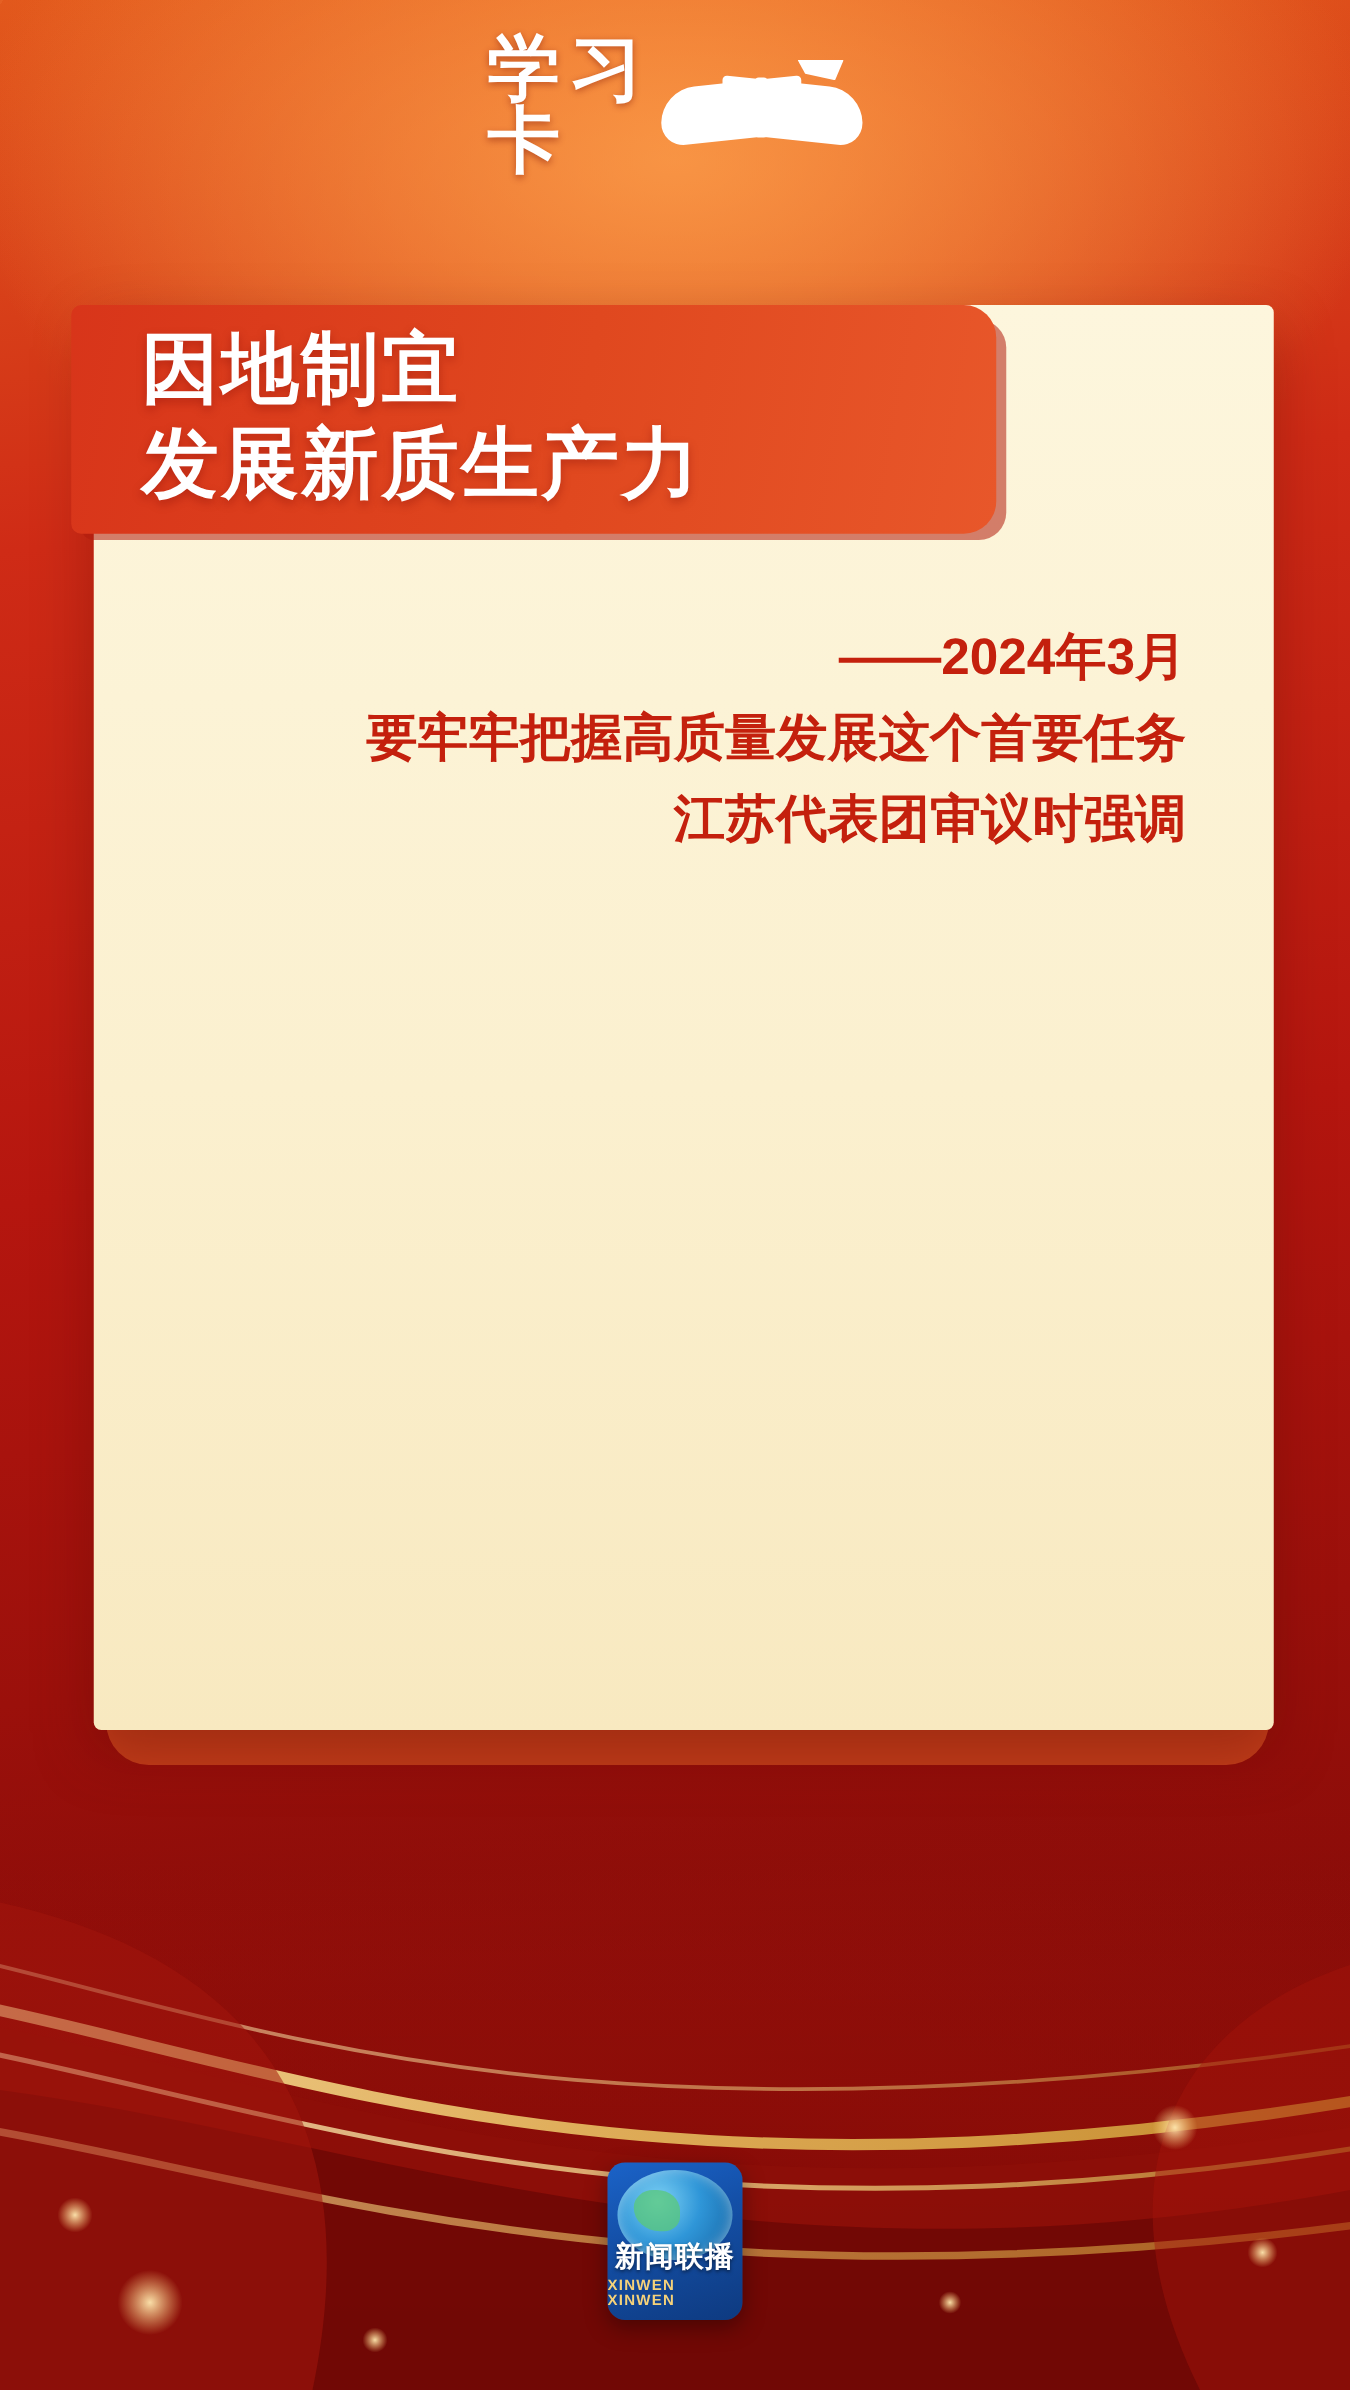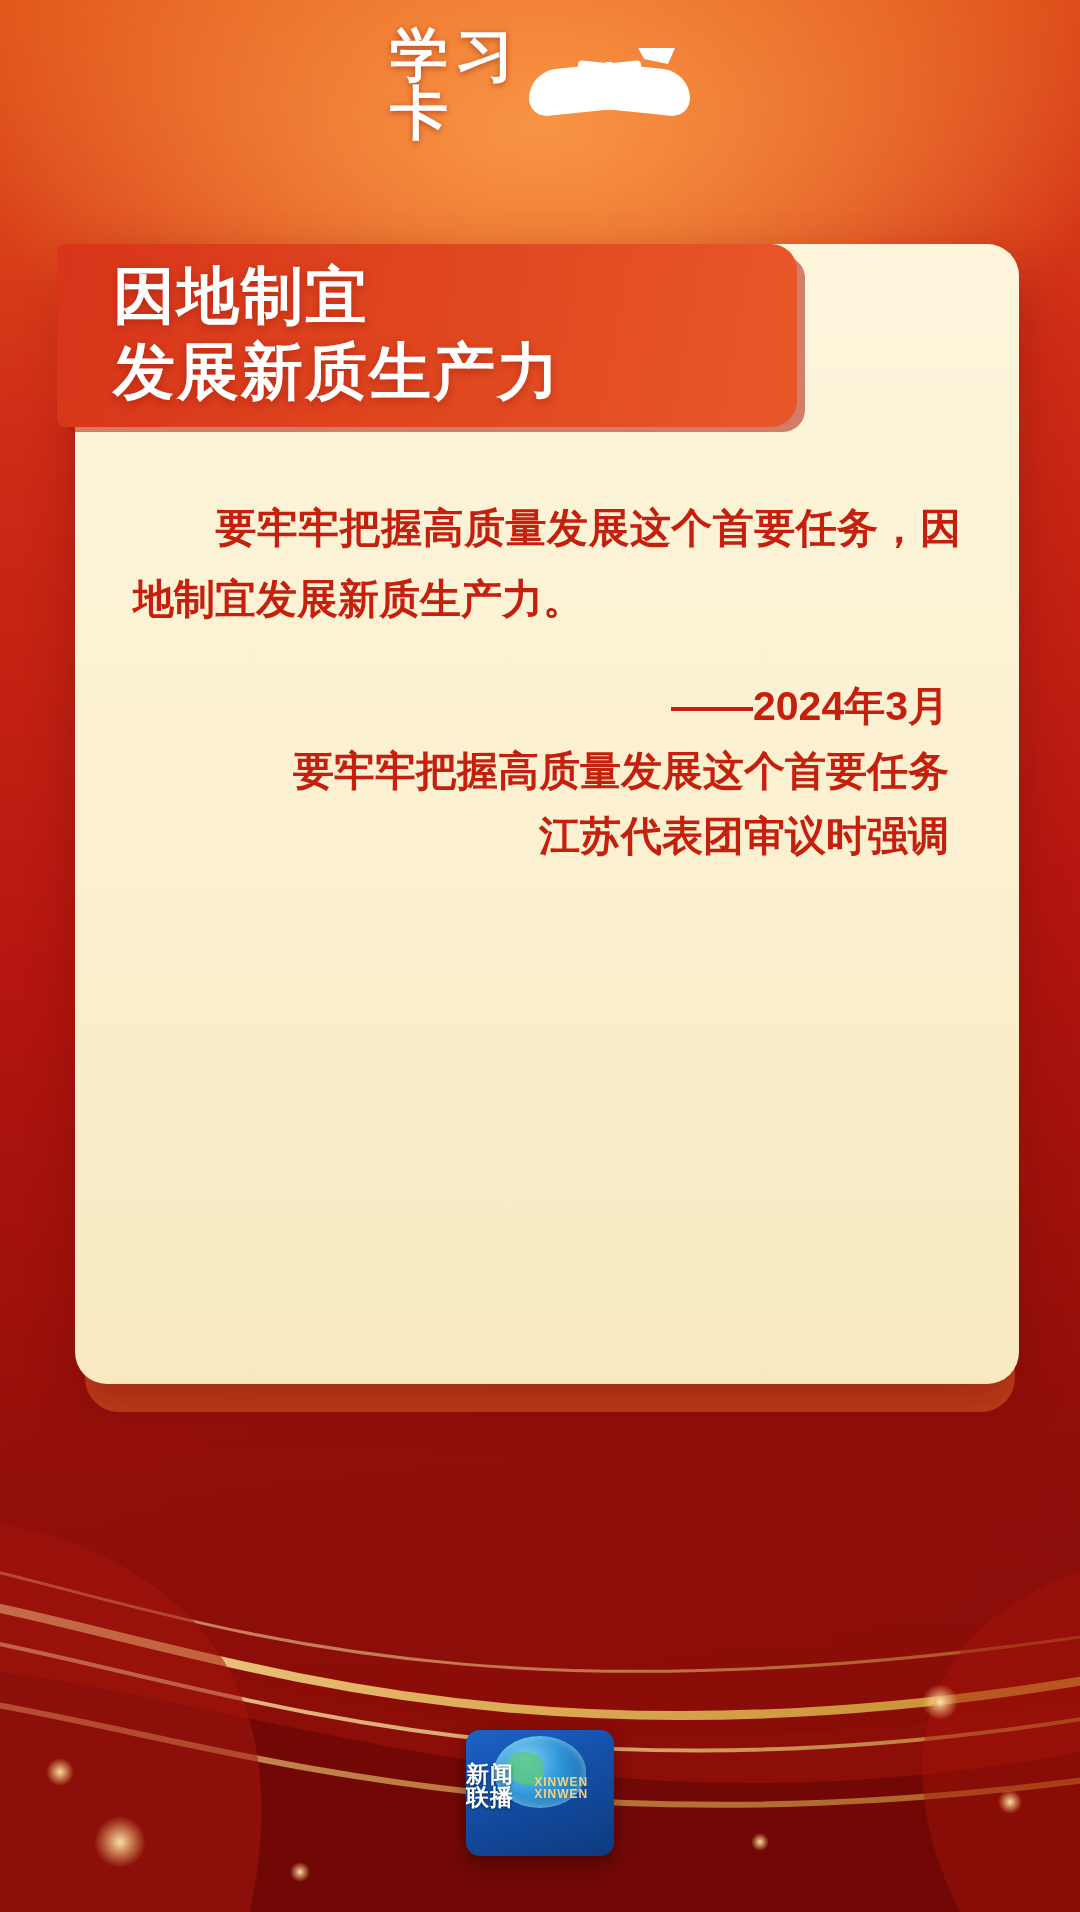--- a/index.html
+++ b/index.html
@@ -124,21 +124,21 @@
     height: 1150px;
     background: #d24e20;
     border-radius: 34px;
     opacity: .75;
   }
   .card {
     position: relative;
     width: 944px;
     min-height: 1140px;
     background: linear-gradient(180deg, #fdf6dd 0%, #fbf0cf 55%, #f8e9c0 100%);
-    border-radius: 32px;
+    border-radius: 6px;
     box-shadow: 0 18px 46px rgba(90,8,4,.34);
     padding: 0 0 46px 0;
     box-sizing: border-box;
   }
 
   .title-band-wrap {
     position: relative;
     margin-top: 84px;
     margin-left: -18px;
     width: 748px;
@@ -207,30 +207,30 @@
     width: 1080px;
     height: 540px;
     pointer-events: none;
   }
 
   .badge {
     position: absolute;
     left: 50%;
     bottom: 56px;
     transform: translateX(-50%);
-    width: 148px;
+    width: 108px;
     height: 126px;
     border-radius: 14px;
     background: linear-gradient(160deg, #1b63c8 0%, #1450a8 40%, #0e3a80 100%);
     box-shadow: 0 6px 18px rgba(0,0,0,.35);
     overflow: hidden;
     display: flex;
-    flex-direction: row;
+    flex-direction: column;
     align-items: center;
-    justify-content: space-between;
+    justify-content: flex-end;
     padding-bottom: 10px;
     box-sizing: border-box;
   }
   .badge .globe {
     position: absolute;
     top: 6px;
     left: 50%;
     transform: translateX(-50%);
     width: 92px;
     height: 72px;
@@ -293,23 +293,20 @@
 
       <div class="title-band-wrap">
         <div class="title-band-shadow"></div>
         <div class="title-band">
           <div class="title-text">因地制宜
 发展新质生产力</div>
         </div>
       </div>
 
       <div class="body-text">
-        <p class="para">
-          <span class="indent"></span><span>要牢牢把握高质量发展这个首要任务，因地制宜发展新质生产力。</span>
-        </p>
       </div>
 
       <div class="attribution">
         <div>——2024年3月</div>
         <div>要牢牢把握高质量发展这个首要任务</div>
         <div>江苏代表团审议时强调</div>
       </div>
 
     </div>
   </div>

